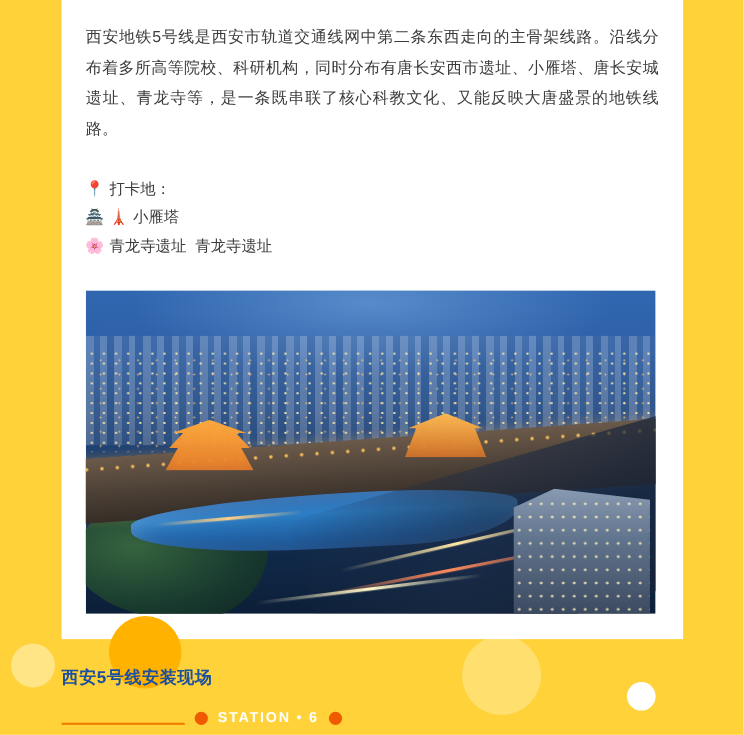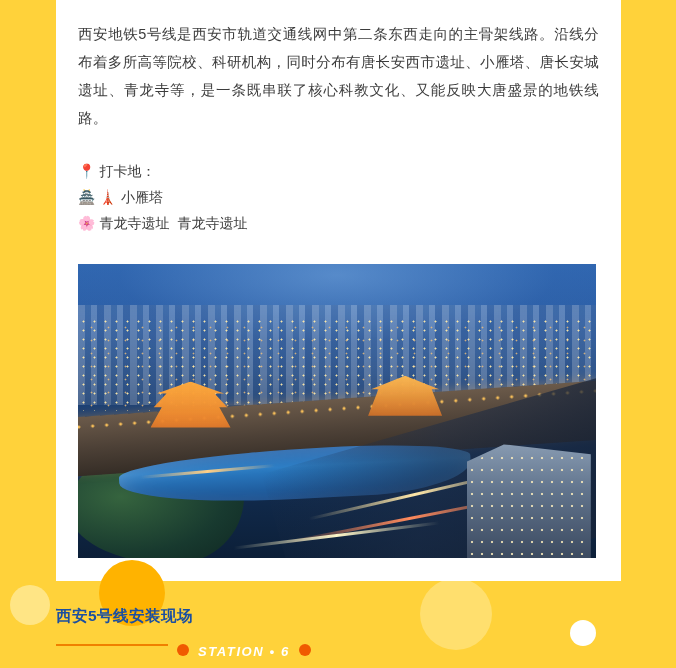--- a/index.html
+++ b/index.html
@@ -241,23 +241,22 @@
     font-weight: bold;
     color: #1B4FA0;
     letter-spacing: 0.5px;
     text-align: right;
   }
   .station-bar {
     position: absolute;
     left: 56px;
     top: 52px;
     display: flex;
-    align-items: flex-start;
+    align-items: flex-end;
     gap: 9px;
-    font-style: italic;
   }
   .station-rule {
     width: 112px;
     height: 2px;
     background: #F08000;
   }
   .dot {
     width: 12px; height: 12px;
     border-radius: 50%;
     background: #F05A00;

